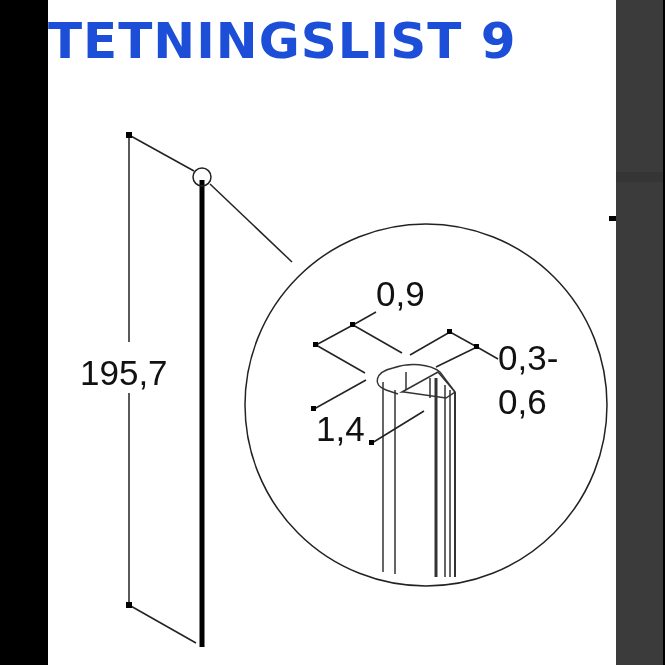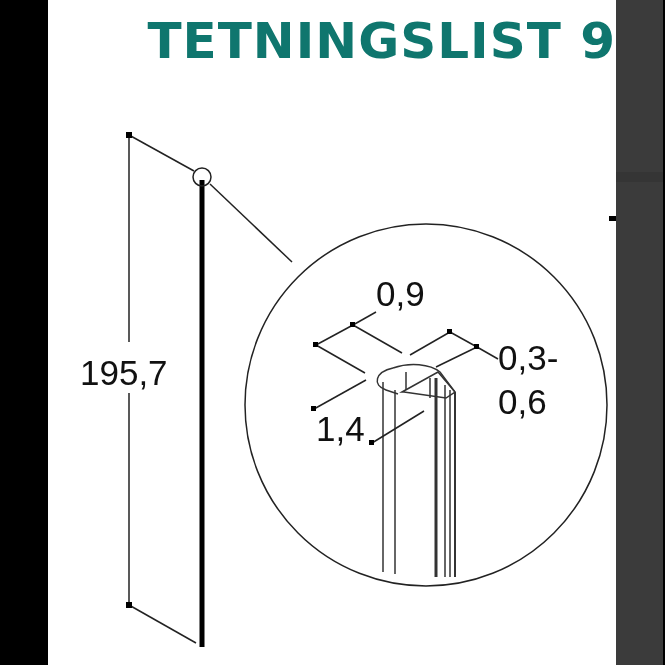--- a/index.html
+++ b/index.html
@@ -2,23 +2,23 @@
 <html><head>
   <meta charset="utf-8">
   <style>
     html, body { margin: 0; padding: 0; }
     body { width: 665px; height: 665px; position: relative; overflow: hidden; background: #ffffff; }
     .left-band { position: absolute; left: 0; top: 0; width: 48px; height: 665px; background: #000000; }
     .right-panel { position: absolute; left: 616px; top: 0; width: 47px; height: 665px; background: #3b3b3b; }
     .right-edge { position: absolute; left: 663px; top: 0; width: 2px; height: 665px; background: #000; }
     .right-panel .shade { position: absolute; left: 0; top: 172px; width: 47px; height: 10px; background: #353535; }
     .title {
-      position: absolute; left: 48px; top: 6px; width: 568px; text-align: right;
+      position: absolute; left: 48px; top: 6px; width: 568px; text-align: left;
       font-family: "DejaVu Sans", sans-serif; font-weight: bold; font-size: 50px;
-      letter-spacing: 1px; color: #0f766e; line-height: 70px;
+      letter-spacing: 1px; color: #1d4ed8; line-height: 70px;
     }
     svg.drawing { position: absolute; left: 0; top: 0; }
     .lbl { font-family: "Liberation Sans", sans-serif; font-size: 35px; fill: #111111; }
   </style>
 </head>
 <body>
 
 <div class="left-band"></div>
 <div class="right-panel">
     <div class="shade"></div>

